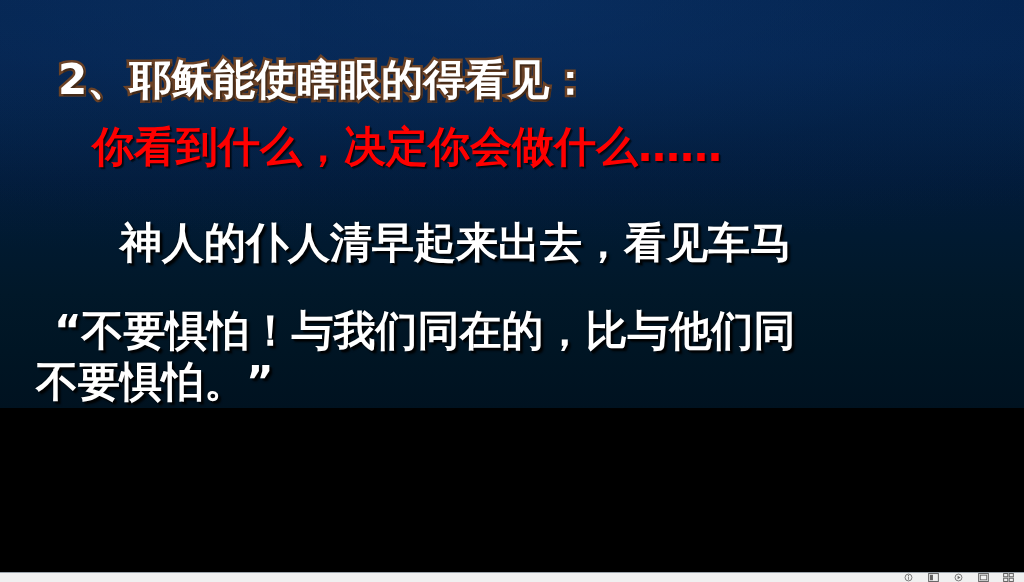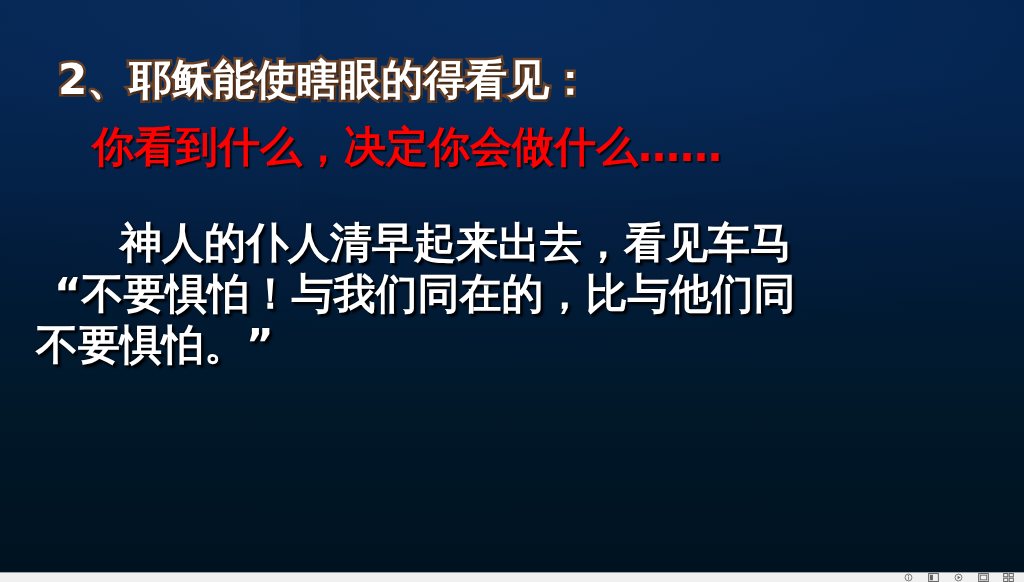--- a/index.html
+++ b/index.html
@@ -20,21 +20,21 @@
     height: 582px;
     overflow: hidden;
   }
 
   
   .slide-canvas {
     position: absolute;
     left: 0;
     top: 0;
     width: 1024px;
-    height: 572px;
+    height: 408px;
     background:
       radial-gradient(120% 85% at 50% 0%, rgba(12,52,104,0.55) 0%, rgba(6,36,76,0.25) 45%, rgba(0,0,0,0) 72%),
       linear-gradient(to bottom,
         #03234f 0%,
         #042450 14%,
         #032045 30%,
         #021b3a 44%,
         #011a31 58%,
         #011829 72%,
         #001524 86%,
@@ -121,20 +121,21 @@
       3px 3px 2px rgba(0,0,0,0.75),
       2px 2px 0 rgba(0,0,0,0.55),
       -1px -1px 0 rgba(0,0,0,0.25);
   }
   .para .line.indent {
     text-indent: 84px;
     margin-top: 31px;
   }
   .para .line.indent-small {
     text-indent: 18px;
+    margin-top: 37px;
   }
 
   
   .status-bar {
     position: absolute;
     left: 0;
     bottom: 0;
     width: 1024px;
     height: 10px;
     background: #f0f0f0;

